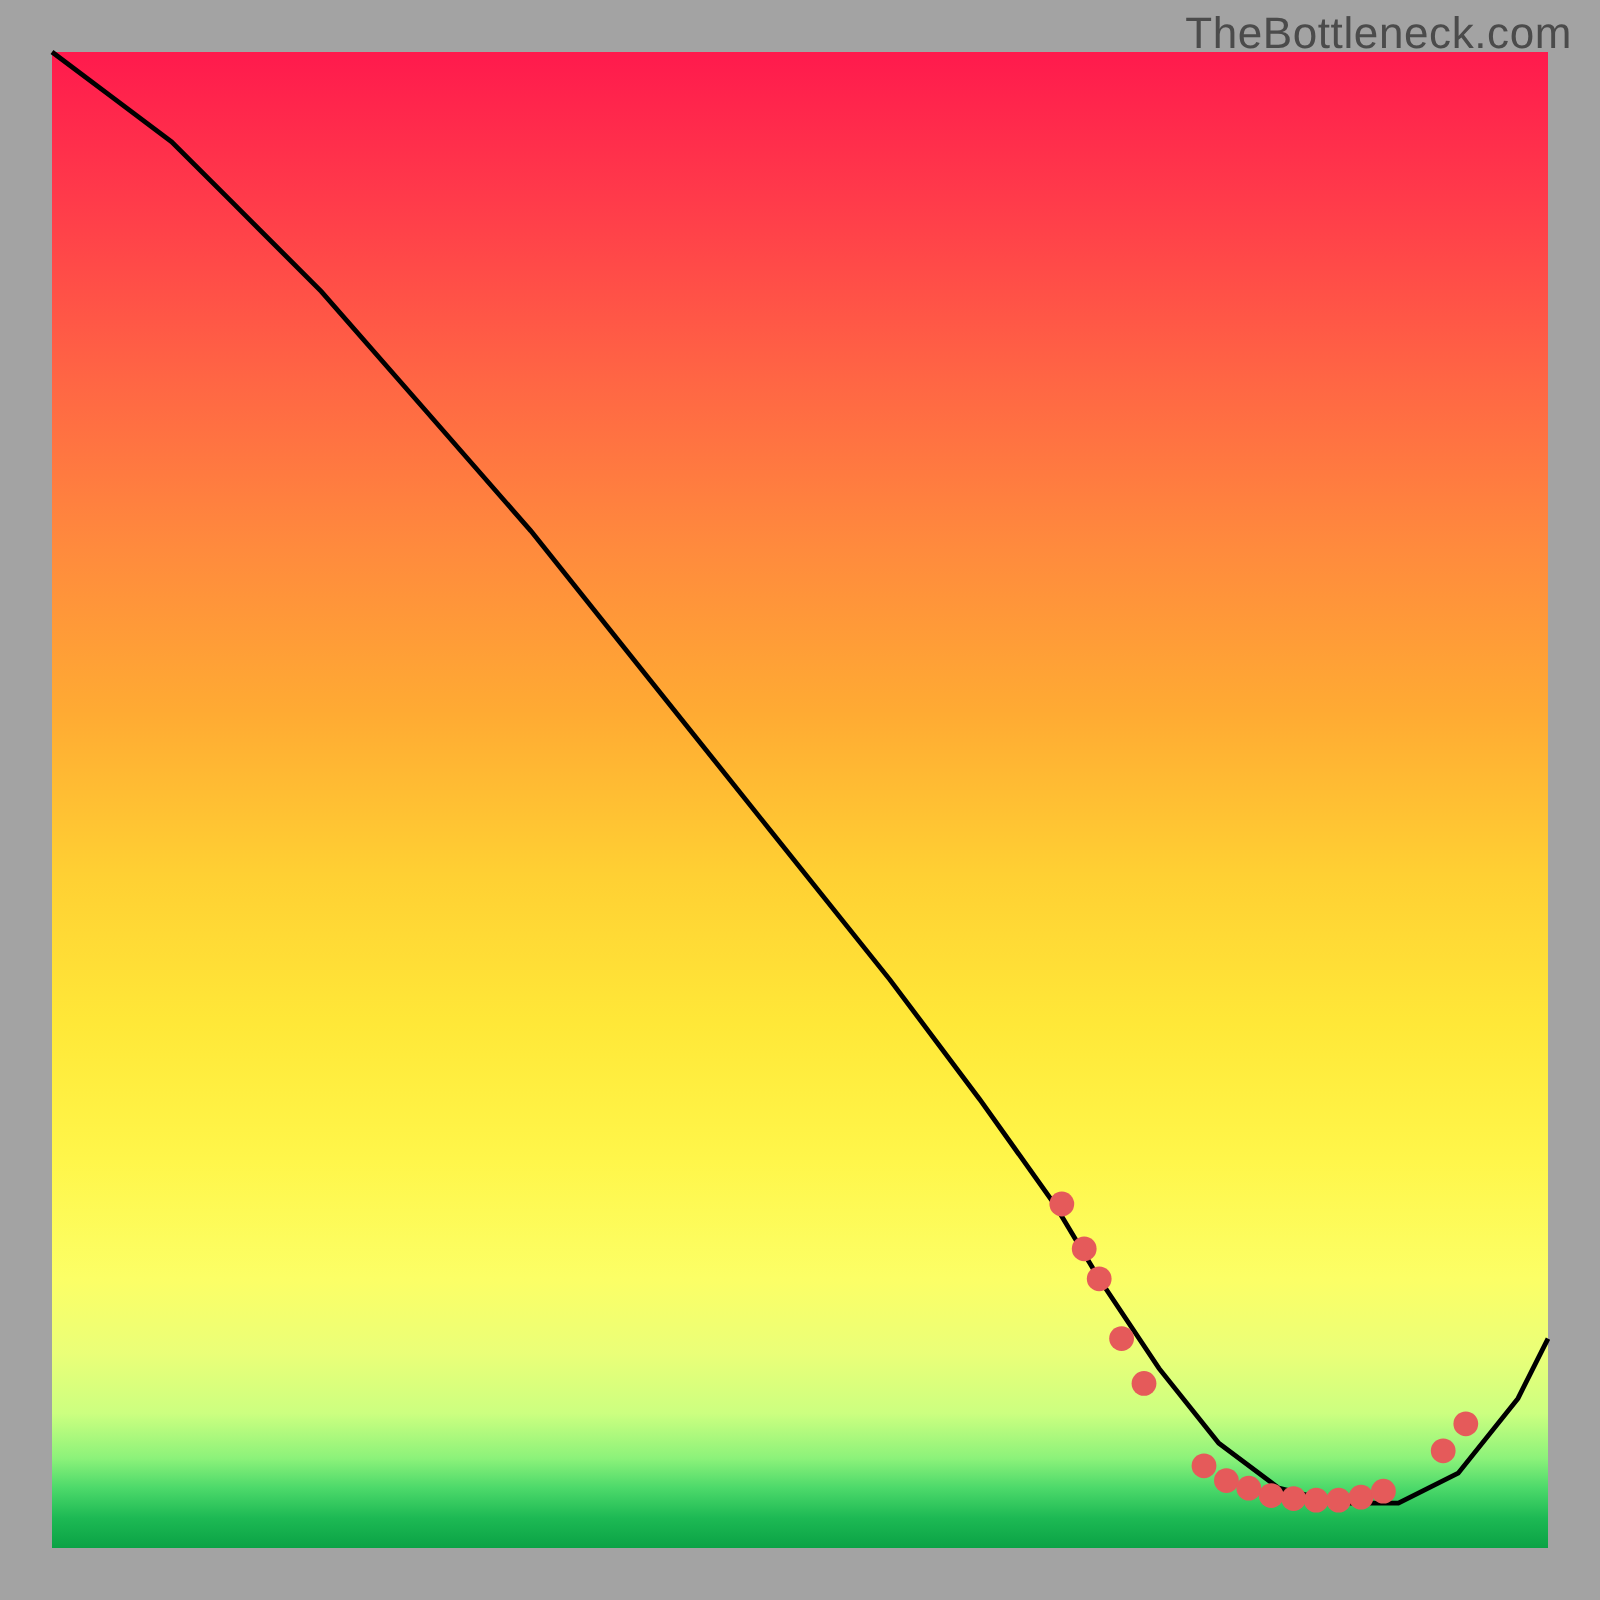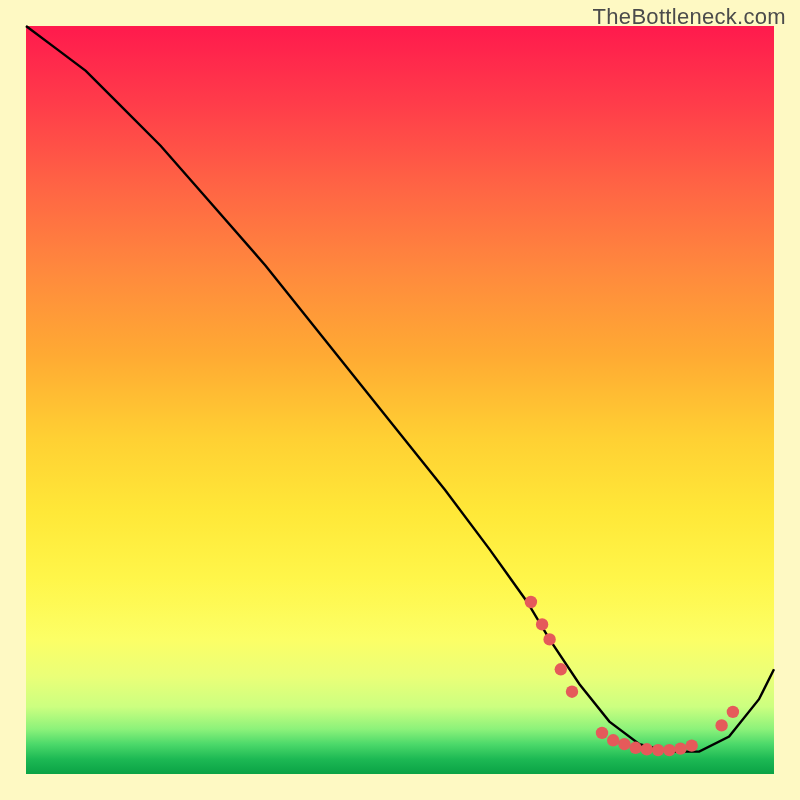--- a/index.html
+++ b/index.html
@@ -8,21 +8,21 @@
     width: 800px;
     height: 800px;
     background: #000;
     overflow: hidden;
     font-family: Arial, Helvetica, sans-serif;
   }
   .frame {
     position: relative;
     width: 800px;
     height: 800px;
-    background: #fef9c3;
+    background: #a3a3a3;
   }
   .plot-area {
     position: absolute;
     left: 26px;
     top: 26px;
     width: 748px;
     height: 748px;
     background: linear-gradient(to bottom,
       #ff1a4d 0%,
       #ff3b4a 10%,

